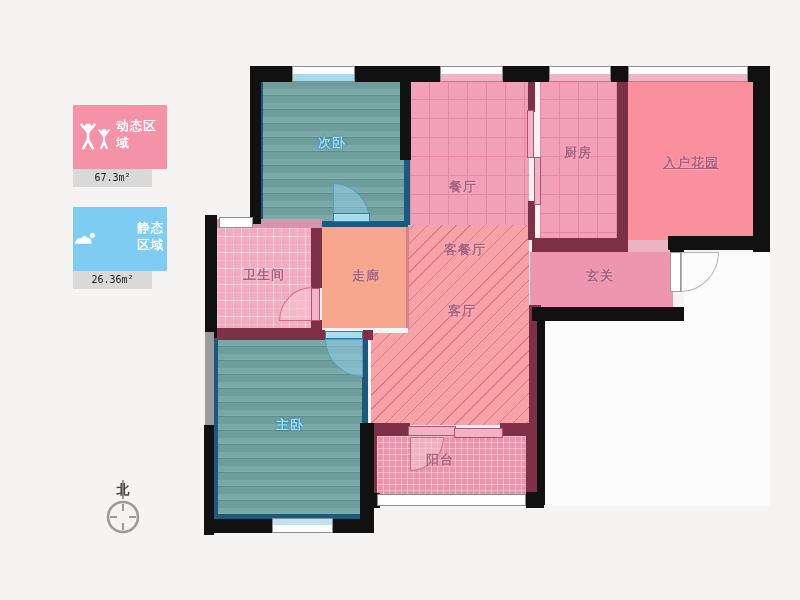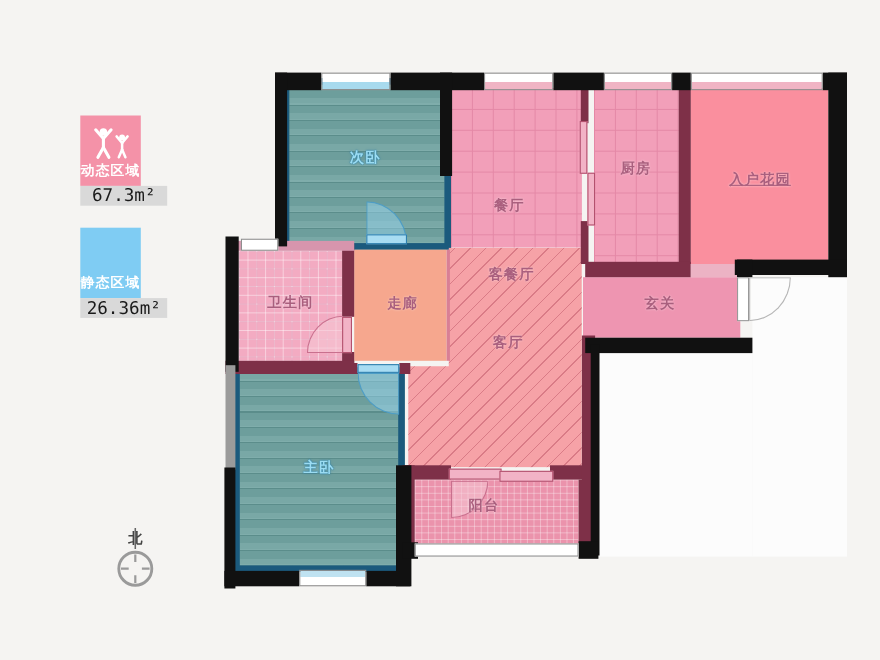--- a/index.html
+++ b/index.html
@@ -55,26 +55,26 @@
   .r-tr{border-top-right-radius:100%;}
   .r-tl{border-top-left-radius:100%;}
   .r-br{border-bottom-right-radius:100%;}
   .r-bl{border-bottom-left-radius:100%;}
   
   .lbl{position:absolute;transform:translate(-50%,-50%);font-weight:bold;font-size:13px;
        letter-spacing:1px;white-space:nowrap;}
   .lbl-pink{color:#aa5f7e;text-shadow:0 0 2px rgba(255,255,255,0.55);}
   .lbl-blue{color:#9bdcf2;text-shadow:0 0 1px #2d7fa8,0 0 2px #2d7fa8;}
   
-  .legend-box{position:absolute;width:55px;height:64px;display:flex;flex-direction:column;
+  .legend-box{position:absolute;width:94px;height:64px;display:flex;flex-direction:row;
       align-items:center;justify-content:flex-end;}
   .legend-box svg{margin-bottom:2px;}
   .legend-label{color:#ffffff;font-size:12.5px;font-weight:bold;letter-spacing:1px;padding-bottom:5px;}
   .legend-value{position:absolute;width:79px;height:18px;background:#d9d9d9;color:#1a1a1a;
-      font-family:"DejaVu Sans Mono",monospace;font-size:16px;text-align:center;line-height:18px;}
+      font-family:"DejaVu Sans Mono",monospace;font-size:10px;text-align:center;line-height:18px;}
   .bg-dyn{background:#f492a8;}
   .bg-sta{background:#7fccf3;}
 </style>
 </head>
 <body>
 
 <div id="stage">
 
   <div class="abs exterior" style="left:684px;top:252px;width:86px;height:254px;"></div>
   <div class="abs exterior" style="left:543px;top:321px;width:141px;height:185px;"></div>

